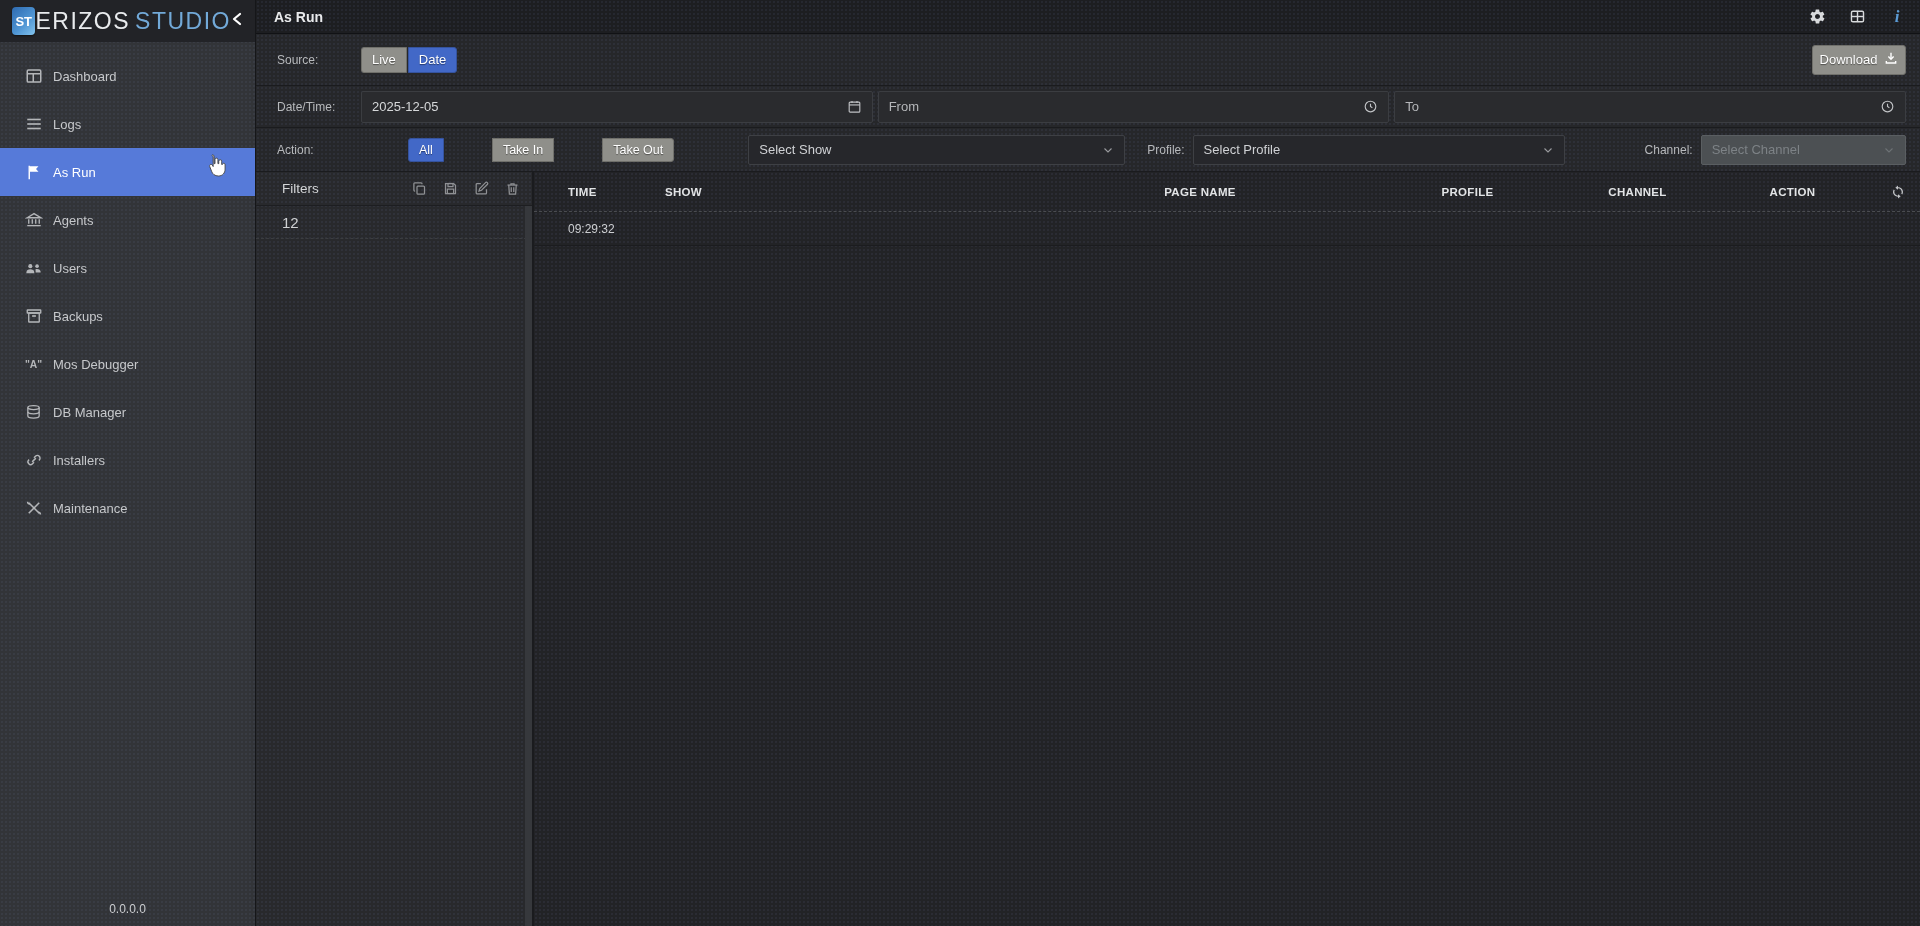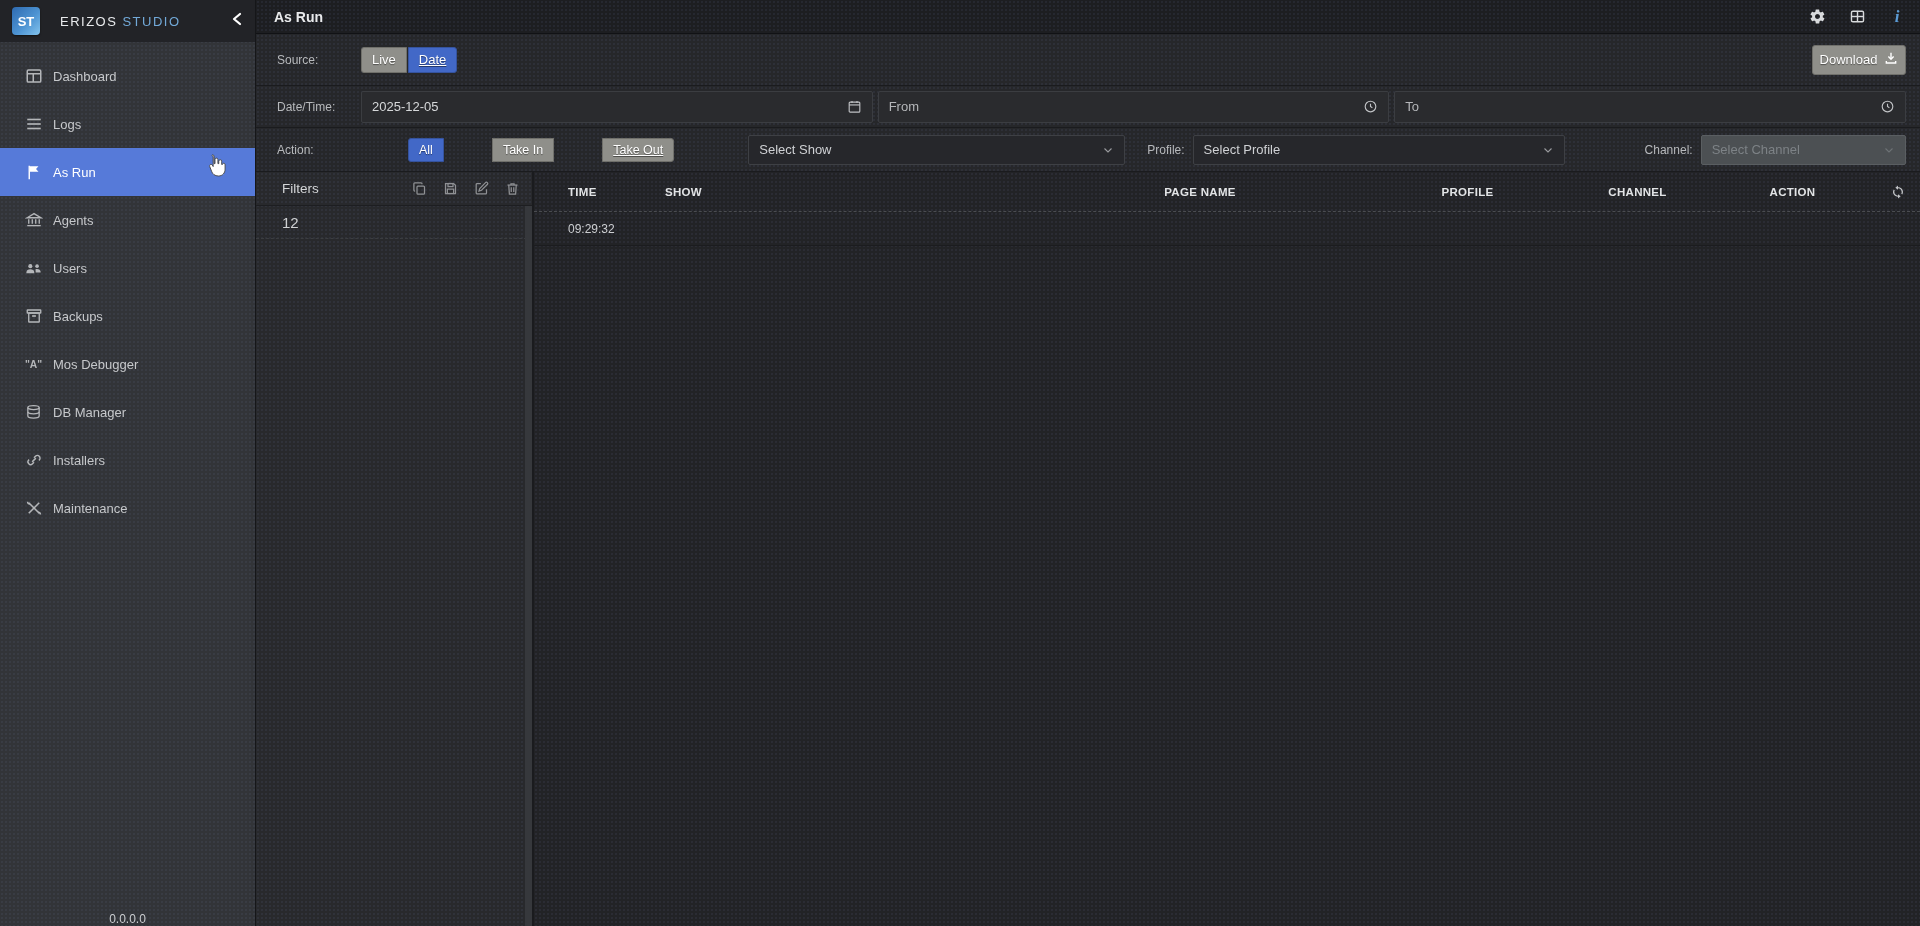--- a/index.html
+++ b/index.html
@@ -23,37 +23,37 @@
     height:42px; display:flex; align-items:center; padding:0 12px;
     background-color:#222327;
   }
   .logo-badge {
     width:28px; height:28px; border-radius:4px;
     background:linear-gradient(135deg,#2e6ab0 0%,#4d93d2 55%,#83c4ee 100%);
     color:#fff; font-weight:bold; font-size:13px;
     display:flex; align-items:center; justify-content:center;
     box-shadow:0 1px 2px rgba(0,0,0,.5);
   }
-  .logo-text { margin-left:20px; font-size:13px; letter-spacing:1.5px; font-weight:400; white-space:nowrap; }
+  .logo-text { margin-left:0; font-size:23px; letter-spacing:1.5px; font-weight:400; white-space:nowrap; }
   .logo-primary { color:#e9ebed; }
   .logo-secondary { color:#72a9d8; margin-left:5px; }
   .collapse-btn { margin-left:auto; display:flex; align-items:center; cursor:pointer; }
   .nav { margin-top:10px; }
   .nav-item {
     height:48px; display:flex; align-items:center;
     padding-left:24px; cursor:pointer; color:#c6c8cb; font-size:13px;
   }
   .nav-item .icn { width:19px; height:19px; margin-right:10px; display:flex; align-items:center; justify-content:center; }
   .nav-item svg { stroke:#b4b6b9; fill:none; }
   .nav-item .fillicn svg { fill:#b4b6b9; stroke:none; }
   .nav-item.active { background-color:#567ad9; color:#ffffff; }
   .nav-item.active svg { stroke:#ffffff; }
   .nav-item.active .fillicn svg { fill:#ffffff; stroke:none; }
   .version {
-    position:absolute; bottom:0; left:0; width:100%;
+    position:absolute; bottom:10px; left:0; width:100%;
     text-align:center; font-size:12px; color:#ccced1;
   }
   
   .main { flex:1; display:flex; flex-direction:column; height:926px; }
   .titlebar {
     height:34px; background-color:#1d1e21; display:flex; align-items:center;
     padding:0 14px 0 18px; border-bottom:1px solid #111215; flex:none;
   }
   .page-title { font-size:14px; font-weight:bold; color:#e9eaec; }
   .titlebar-icons { margin-left:auto; display:flex; align-items:center; gap:22px; }
@@ -66,21 +66,21 @@
   .row-action { height:44px; }
   .field-label { width:84px; flex:none; font-size:12px; color:#b7b9bc; }
   .lbl { font-size:12px; color:#b7b9bc; margin-right:8px; white-space:nowrap; }
   .btn-group { display:flex; gap:1px; }
   .tgl {
     padding:0 10px; height:26px; display:flex; align-items:center;
     font-size:13px; color:#ffffff; background:#8f8f8a; cursor:pointer;
     text-shadow:0 1px 1px rgba(0,0,0,.45); border:1px solid #70706b;
   }
   .btn-group .tgl:first-child { border-radius:3px 0 0 3px; }
-  .btn-group .tgl:last-child { border-radius:0 3px 3px 0;text-decoration:underline; }
+  .btn-group .tgl:last-child { border-radius:0 3px 3px 0; }
   .tgl.active { background:#4268c7; border-color:#35539e; }
   .row-action .tgl { height:24px; font-size:12.5px;margin-left:47px; }
   .download-btn {
     margin-left:auto; height:30px; width:94px; background:#8f8f8a;
     border:1px solid #70706b; border-radius:3px; color:#fff; font-size:13px;
     display:flex; align-items:center; justify-content:center; gap:7px;
     text-shadow:0 1px 1px rgba(0,0,0,.45); cursor:pointer;
   }
   .dt-fields { display:flex; flex:1; gap:5px; }
   .dt-field {

